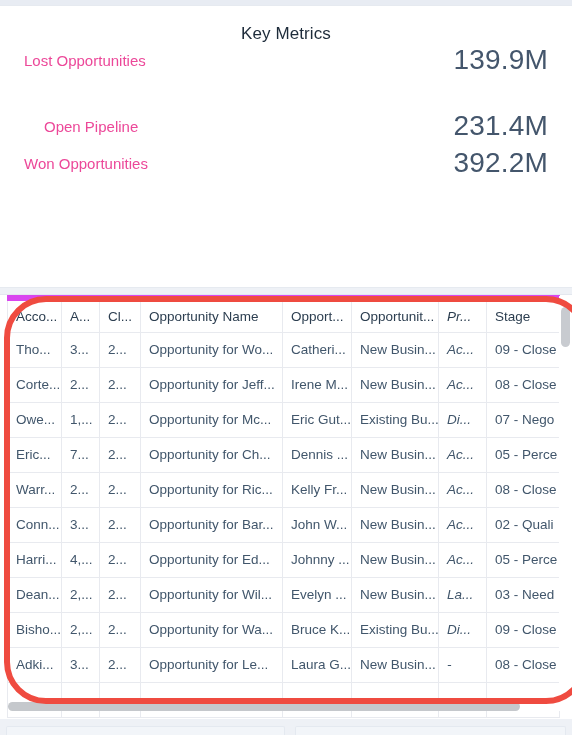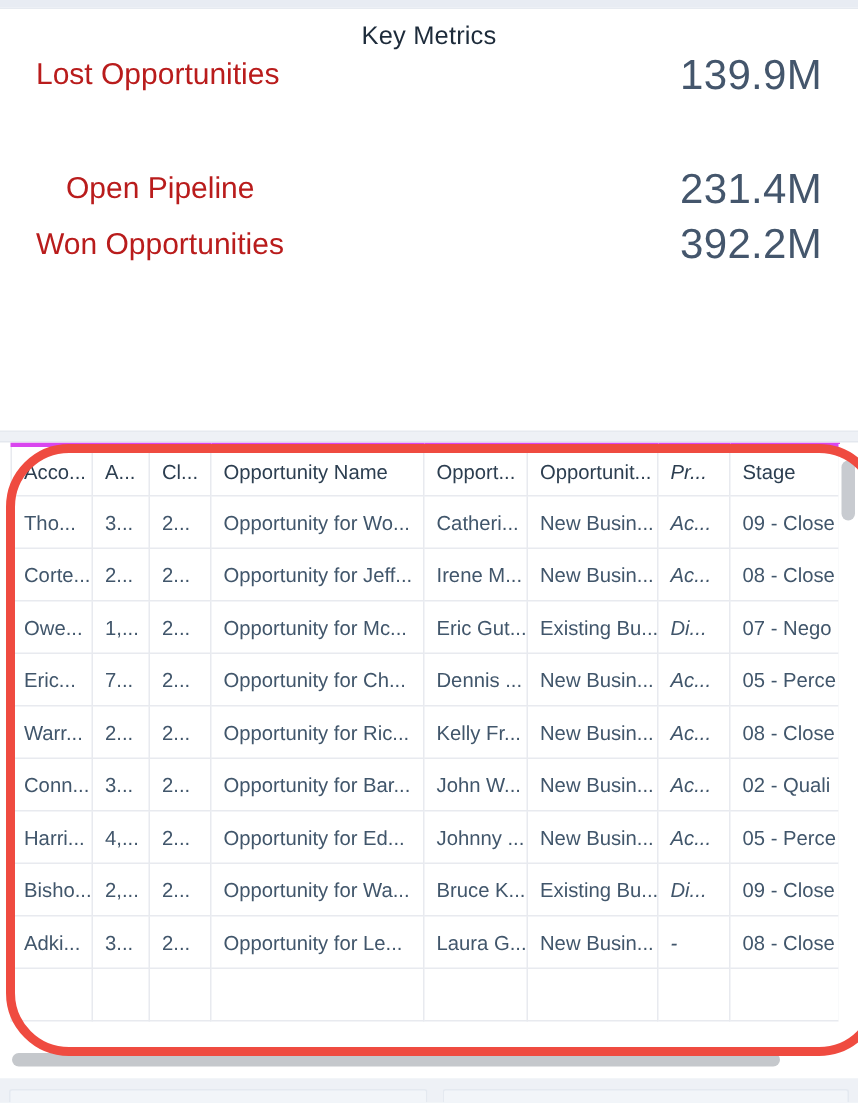--- a/index.html
+++ b/index.html
@@ -31,40 +31,40 @@
     border: 1px solid #e6eaf0;
     border-left: none;
     border-right: none;
   }
 
   .metrics-title {
     text-align: center;
     font-size: 17px;
     color: #1d2b3a;
     letter-spacing: .1px;
-    padding-top: 8px;
+    padding-top: 18px;
     font-weight: 400;
   }
 
   .metric-row {
     position: absolute;
     left: 0;
     width: 572px;
     display: flex;
     align-items: center;
     justify-content: space-between;
     padding: 0 24px;
   }
   .metric-row:nth-of-type(1) { top: 52px; }
   .metric-row:nth-of-type(2) { top: 104px; padding-left: 44px; }
   .metric-row:nth-of-type(3) { top: 141px; }
 
   .metric-label {
-    font-size: 20px;
-    color: #b91c1c;
+    font-size: 15px;
+    color: #ec4899;
     font-weight: 400;
   }
   .metric-value {
     font-size: 28px;
     color: #44566c;
     font-weight: 400;
     letter-spacing: .2px;
   }
 
   
@@ -99,21 +99,21 @@
     text-overflow: clip;
     font-size: 13.5px;
     color: #384a5e;
     background: #ffffff;
     vertical-align: middle;
   }
   .grid th {
     height: 34px;
     font-size: 13.5px;
     color: #2c3e50;
-    border-top: 3px solid #d946ef;
+    border-top: 6px solid #d946ef;
     background: #ffffff;
   }
   .grid td { color: #41566b; }
 
   
   .c0 { width: 54px; }
   .c1 { width: 38px; }
   .c2 { width: 41px; }
   .c3 { width: 142px; }
   .c4 { width: 69px; }
@@ -303,20 +303,30 @@
           <td class="c0">Harri...</td>
           <td class="c1">4,...</td>
           <td class="c2">2...</td>
           <td class="c3">Opportunity for Ed...</td>
           <td class="c4">Johnny ...</td>
           <td class="c5">New Busin...</td>
           <td class="c6">Ac...</td>
           <td class="c7">05 - Perce</td>
         </tr>
         <tr>
+          <td class="c0">Dean...</td>
+          <td class="c1">2,...</td>
+          <td class="c2">2...</td>
+          <td class="c3">Opportunity for Wil...</td>
+          <td class="c4">Evelyn ...</td>
+          <td class="c5">New Busin...</td>
+          <td class="c6">La...</td>
+          <td class="c7">03 - Need</td>
+        </tr>
+        <tr>
           <td class="c0">Bisho...</td>
           <td class="c1">2,...</td>
           <td class="c2">2...</td>
           <td class="c3">Opportunity for Wa...</td>
           <td class="c4">Bruce K...</td>
           <td class="c5">Existing Bu...</td>
           <td class="c6">Di...</td>
           <td class="c7">09 - Close</td>
         </tr>
         <tr>

